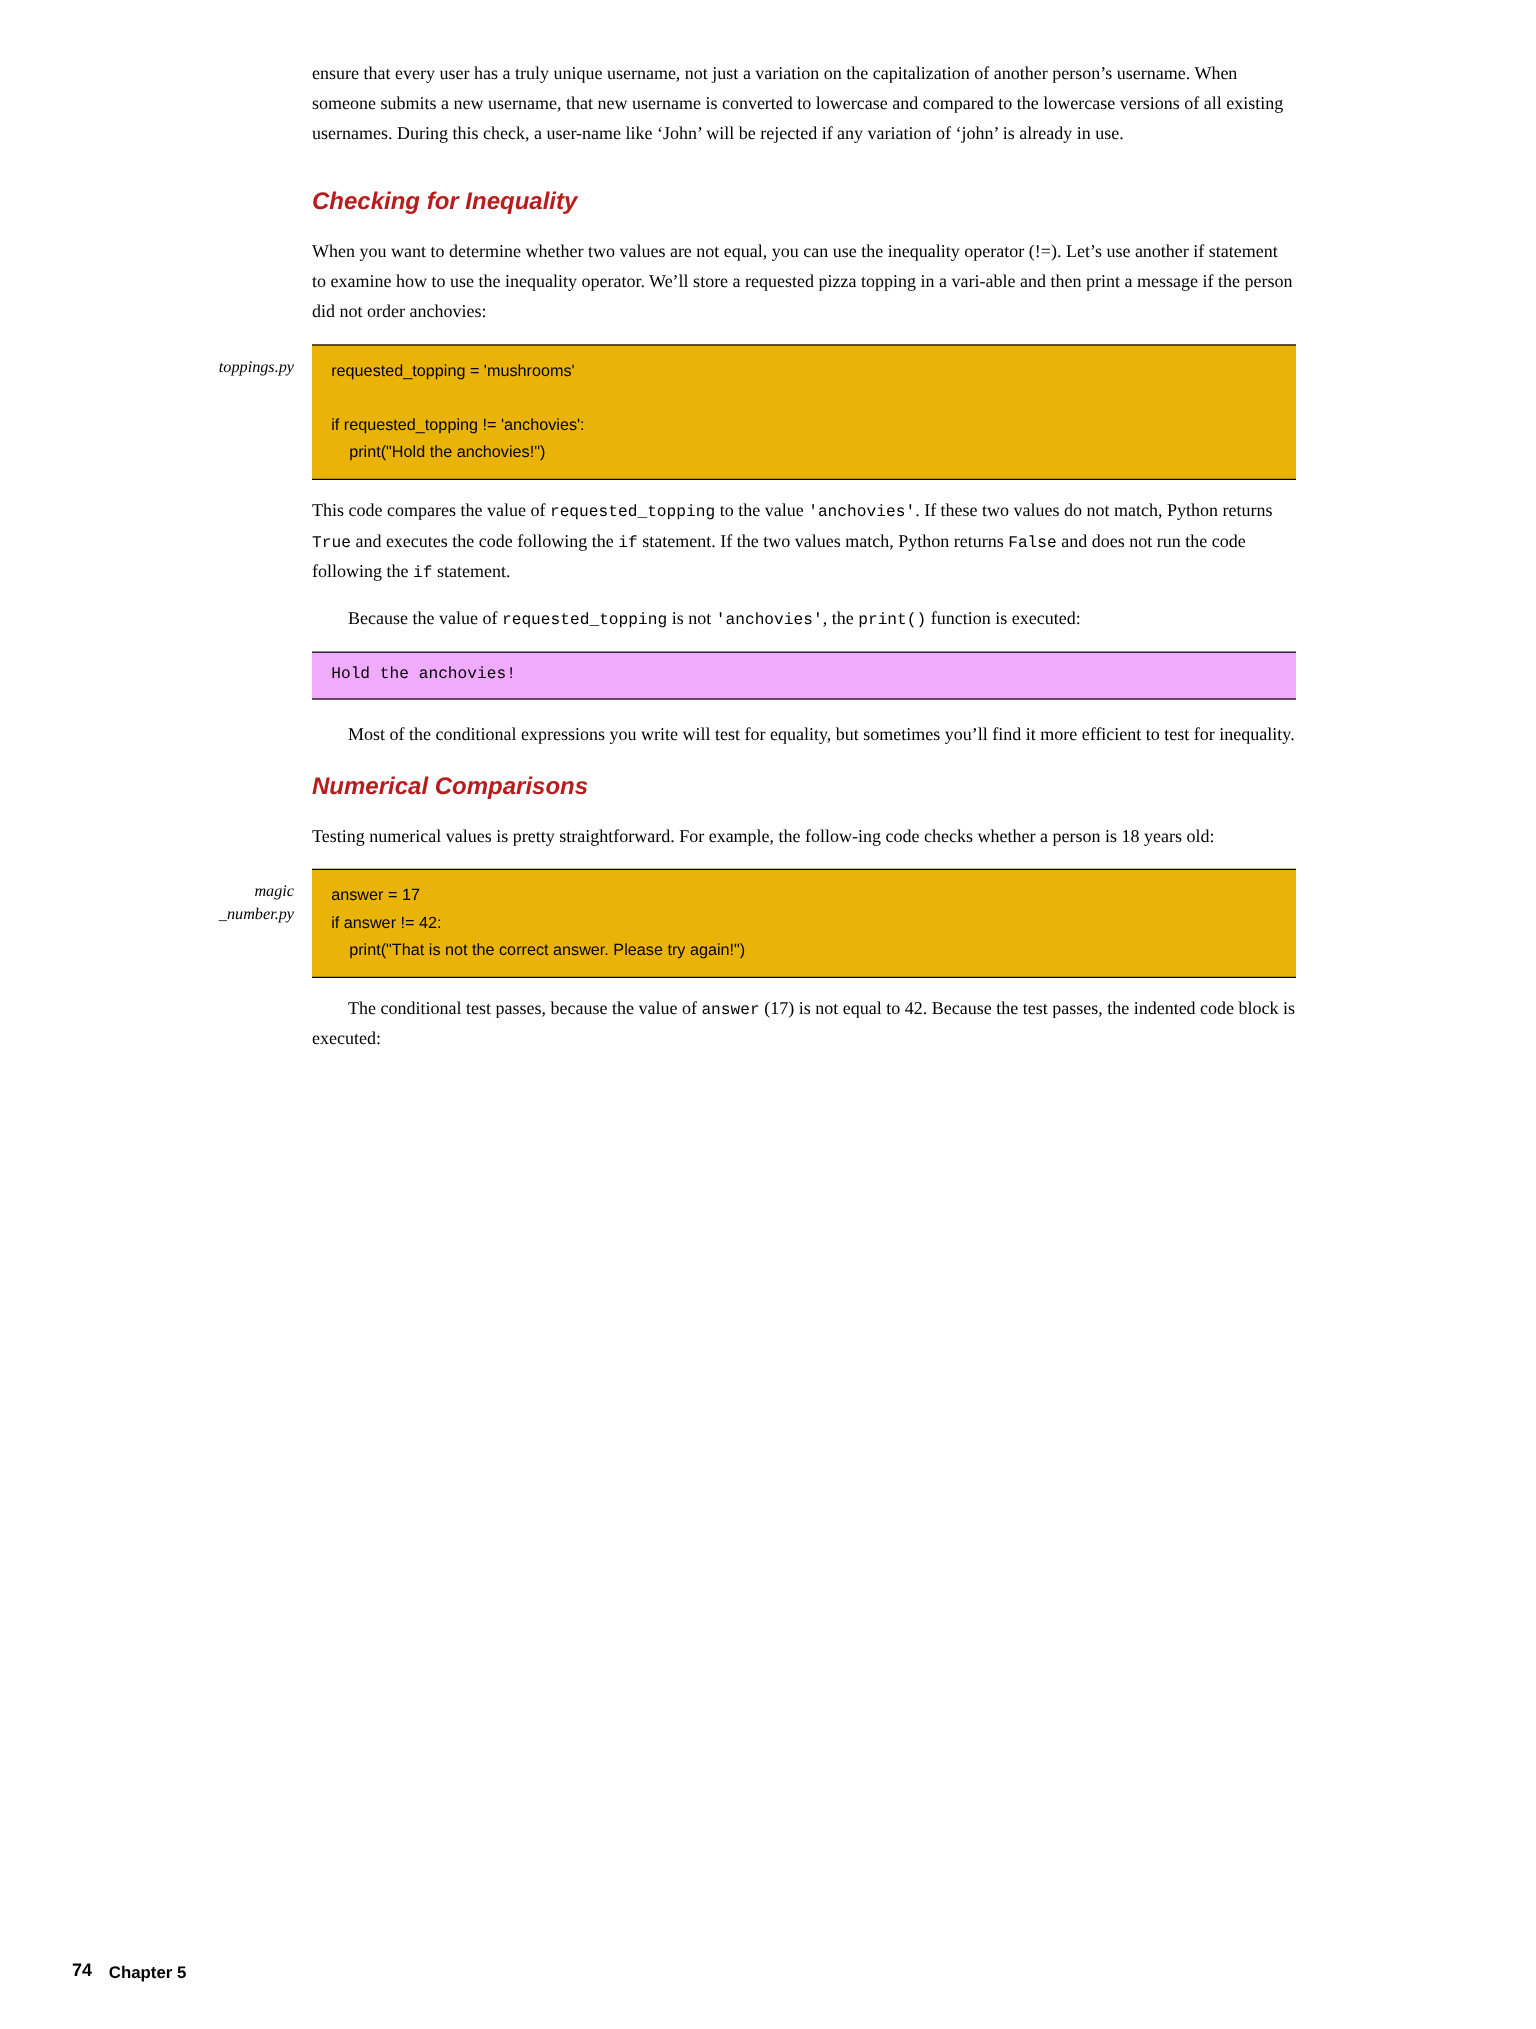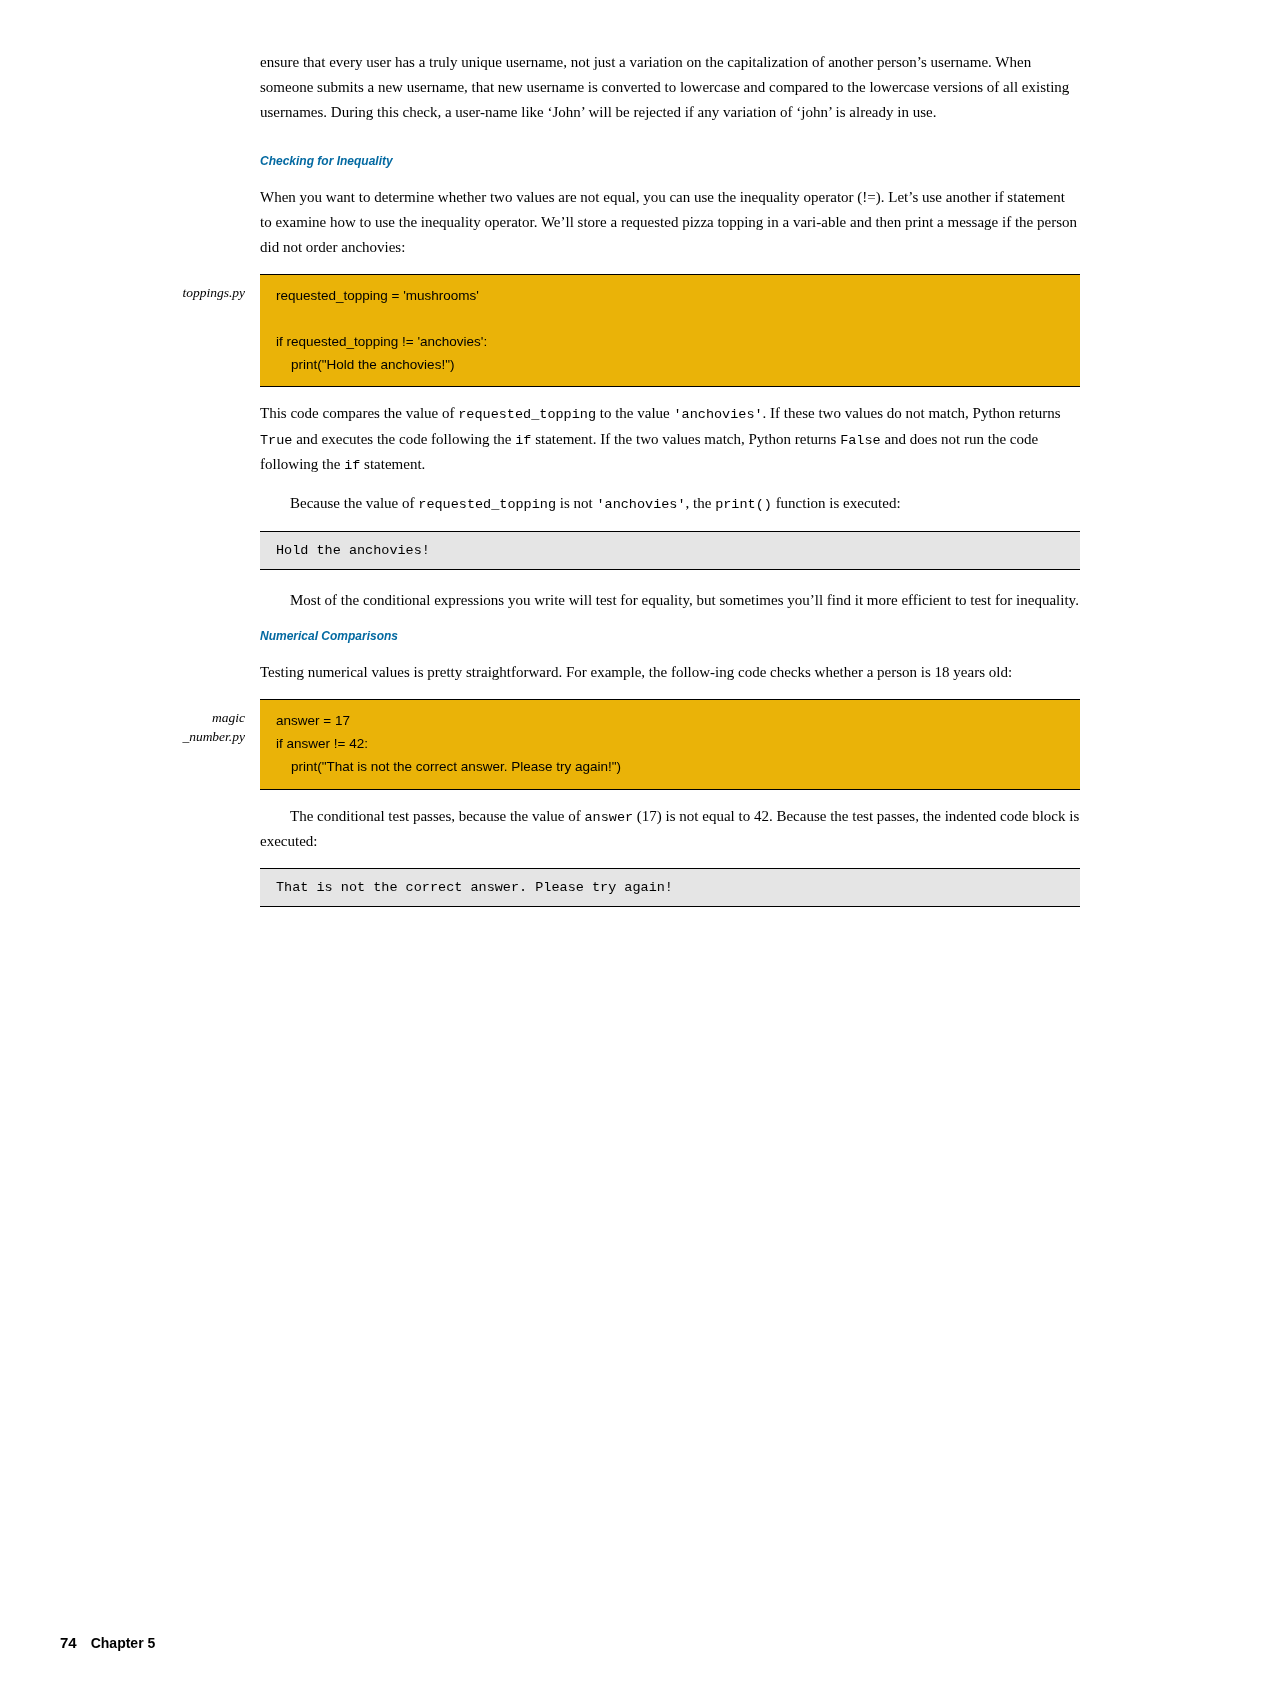--- a/index.html
+++ b/index.html
@@ -35,24 +35,24 @@
     .intro-text {
       margin-bottom: 28px;
       font-size: 15px;
       line-height: 1.65;
     }
 
     .section-heading {
       font-family: 'Arial Black', Arial, sans-serif;
       font-style: italic;
       font-weight: 900;
-      font-size: 12px;
+      font-size: 20px;
       margin-bottom: 14px;
       margin-top: 8px;
-      color: #0369a1;
+      color: #b91c1c;
     }
 
     .body-text {
       font-size: 15px;
       line-height: 1.65;
       margin-bottom: 14px;
     }
 
     .body-text code,
     .inline-code {
@@ -89,21 +89,21 @@
       background: #eab308;
       white-space: pre;
     }
 
     .output-block {
       border-top: 1.5px solid #000;
       border-bottom: 1.5px solid #000;
       padding: 8px 16px;
       font-family: 'Courier New', Courier, monospace;
       font-size: 13.5px;
-      background: #e5e5e5;
+      background: #f0abfc;
       margin-bottom: 18px;
       margin-top: 4px;
       white-space: pre;
     }
 
     .footer {
       position: absolute;
       bottom: 36px;
       left: 60px;
       font-size: 14px;
@@ -173,21 +173,20 @@
       </div>
       <div class="code-block">answer = 17
 if answer != 42:
     print("That is not the correct answer. Please try again!")</div>
     </div>
 
     <p class="body-text indent">
       <span>The conditional test passes, because the value of </span><code class="inline-code">answer</code><span> (17) is not equal to 42. Because the test passes, the indented code block is executed:</span>
     </p>
 
-    <div class="output-block">That is not the correct answer. Please try again!</div>
 
   </div>
 
   <div class="footer">
     <span class="footer-page">74</span>
     <span class="footer-chapter">Chapter 5</span>
   </div>
 </div>
 
 </body></html>

